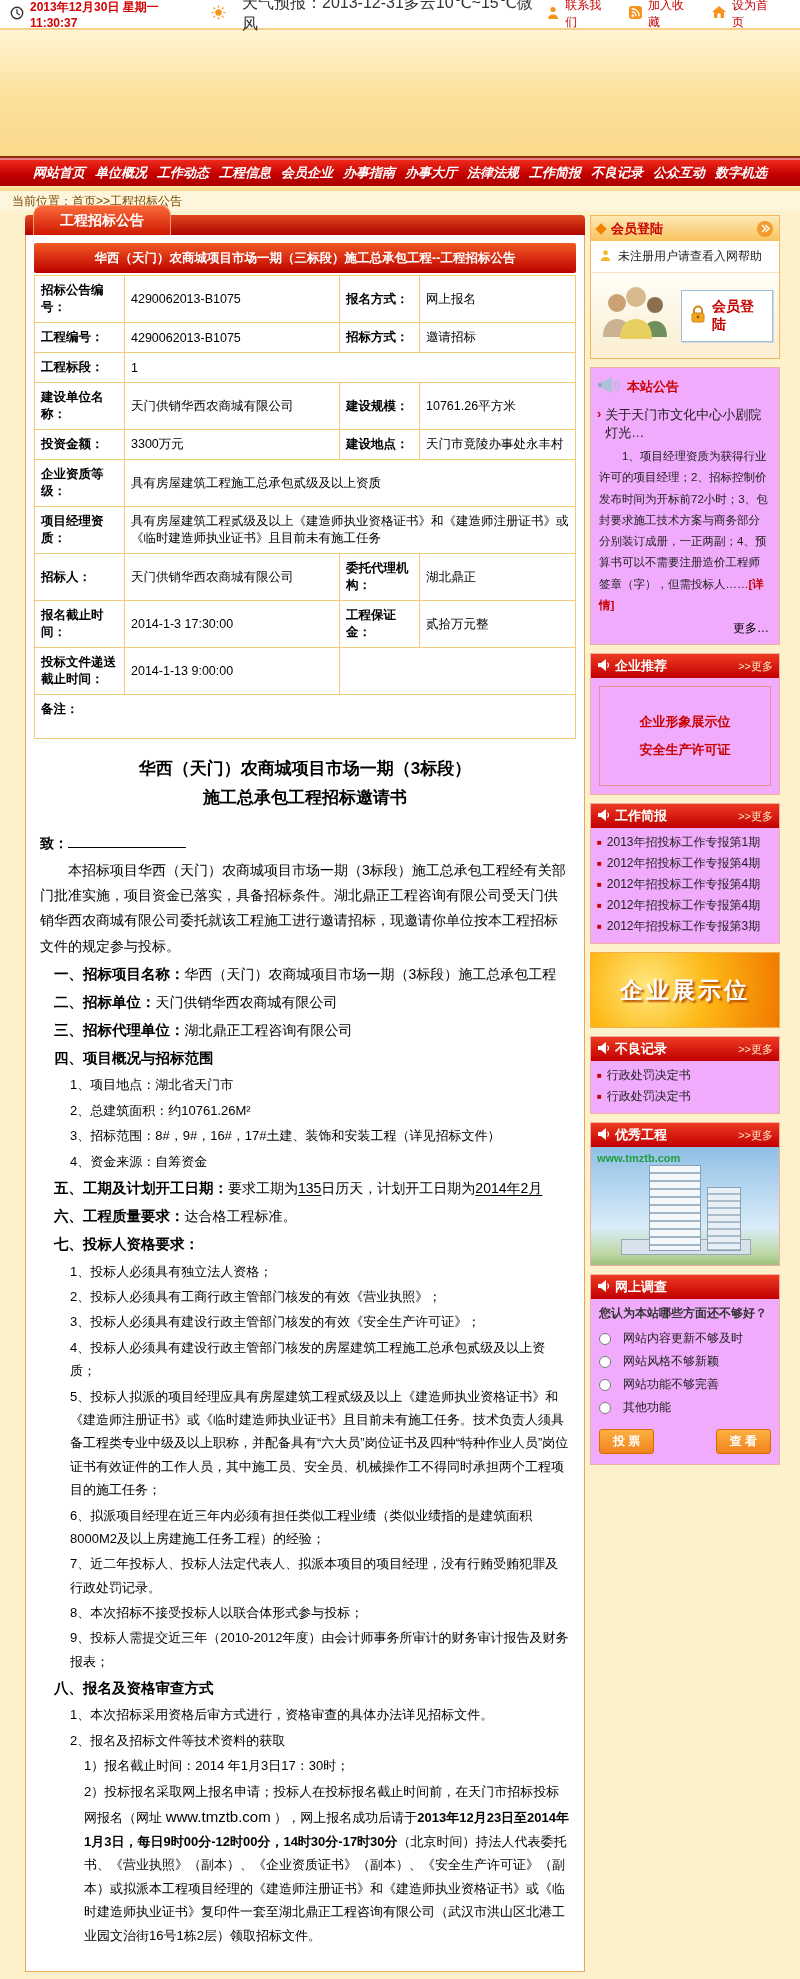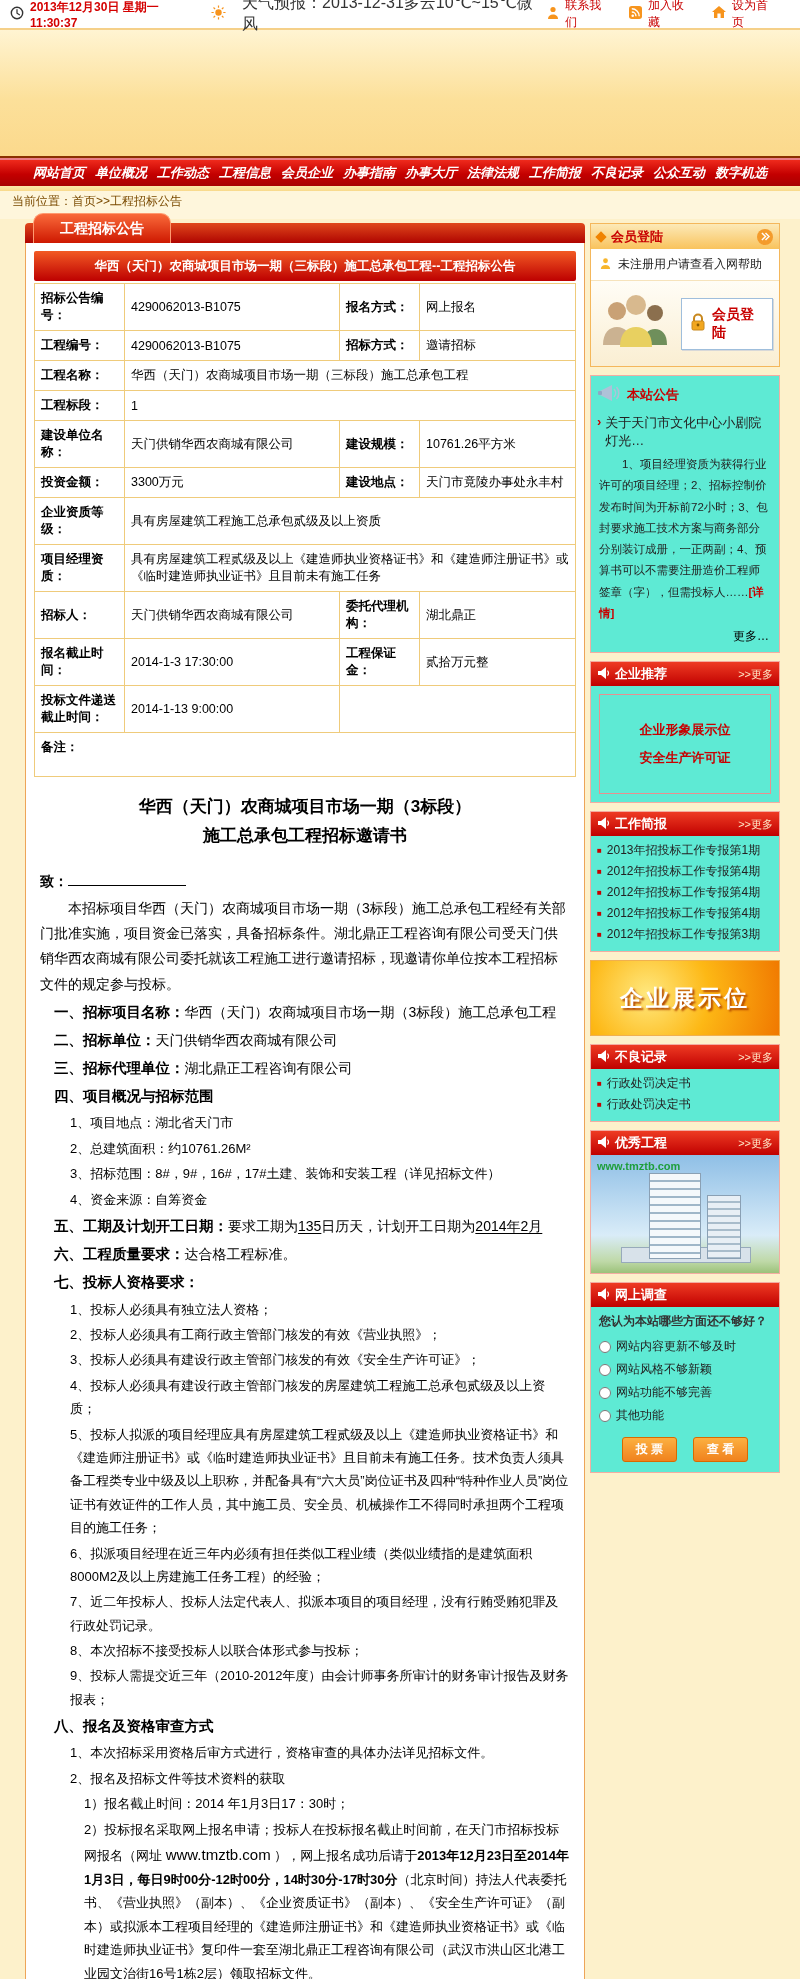--- a/index.html
+++ b/index.html
@@ -16,21 +16,21 @@
   .icon { display:inline-block; vertical-align:middle; }
 
   
   .banner { height:128px; background:linear-gradient(#FFF4D2,#FCE09A 55%,#FBD98C); border-top:2px solid #F5D089; }
   .navline1 { height:2px; background:#8A3000; }
   .navline2 { height:2px; background:#E87C86; }
   .nav { height:26px; background:linear-gradient(#EF2A1C,#C40000 55%,#A80000); display:flex; align-items:center;
          justify-content:space-around; padding:0 28px; }
   .nav .nav-item { color:#fff; font-weight:bold; font-size:13px; text-decoration:none; cursor:pointer; white-space:nowrap;font-style:italic; }
   .substrip { height:5px; background:linear-gradient(#FBE7A9,#F8D98B); }
-  .breadcrumb { height:28px; line-height:20px; padding-left:12px; color:#7A4A00; font-size:12px; background:#FEF6DC; }
+  .breadcrumb { height:20px; line-height:20px; padding-left:12px; color:#7A4A00; font-size:12px; background:#FEF6DC; }
 
   
   .main { display:flex; gap:5px; padding:4px 20px 0 25px; align-items:flex-start; }
   .left-panel { flex:0 0 560px; width:560px; }
   .sidebar { flex:0 0 190px; width:190px; }
 
   
   .tabbar { height:20px; background:linear-gradient(#E0481C,#AF0400); display:flex; align-items:flex-end;
             border-radius:4px 4px 0 0; }
   .tab { background:linear-gradient(#F96A3A,#CE1800); color:#fff; font-weight:bold; font-size:14px;
@@ -49,21 +49,21 @@
   .blank { display:inline-block; width:118px; height:14px; border-bottom:1px solid #000; }
   .indent { text-indent:2em; }
   .sec { margin-left:14px !important; }
   .sec b { font-size:14.5px; }
   .sub { margin-left:30px !important; font-size:13px !important; }
   .sub2 { margin-left:44px !important; font-size:13px !important; }
   .url { color:#000; font-size:15px; cursor:pointer; }
   u { text-underline-offset:2px; }
 
   
-  .s-box { background:#5eead4; border:1px solid #F3ADA2; margin-bottom:8px; }
+  .s-box { background:#f0abfc; border:1px solid #F3ADA2; margin-bottom:8px; }
   .s-head { height:24px; background:linear-gradient(#EE3B23,#C00000); color:#fff; display:flex; align-items:center;
             gap:5px; padding:0 6px; font-weight:bold; font-size:13px; }
   .s-head .more { margin-left:auto; font-weight:normal; font-size:11px; color:#FFE8C8; text-decoration:none; cursor:pointer; }
 
   .login-head { height:26px; background:linear-gradient(#FCE9B8,#F9C35C); display:flex; align-items:center; gap:6px;
                 padding:0 6px; border:1px solid #F4B75B; border-bottom:none; }
   .login-head .t { color:#C80000; font-weight:bold; font-size:13px; }
   .diamond { width:8px; height:8px; background:#F08300; transform:rotate(45deg); }
   .circle-arrow { margin-left:auto; width:16px; height:16px; border-radius:50%; background:#F49B2B; display:flex;
                   align-items:center; justify-content:center; cursor:pointer; }
@@ -97,23 +97,23 @@
                   background:linear-gradient(#8FBFE6,#D9ECF8 68%,#BFD9A8 90%,#9CC27A); cursor:pointer; }
   .building-img .wm { position:absolute; left:6px; top:5px; color:#1E9E3C; font-size:11px; font-weight:bold; }
   .tower { position:absolute; bottom:14px; left:58px; width:52px; height:86px; background:
            repeating-linear-gradient(#F4F8FB 0 6px, #9FB6C8 6px 8px); border:1px solid #8AA0B4; }
   .tower2 { position:absolute; bottom:14px; left:116px; width:34px; height:64px; background:
             repeating-linear-gradient(#E8EFF5 0 5px, #A8BCCB 5px 7px); border:1px solid #8AA0B4; }
   .podium { position:absolute; bottom:10px; left:30px; width:130px; height:16px; background:#D8E2EA; border:1px solid #97AABB; }
 
   .poll-box { padding:6px 8px 10px 8px; }
   .poll-q { font-size:12px; font-weight:bold; color:#333; margin-bottom:5px; }
-  .poll-opt { display:flex; align-items:center; gap:5px; font-size:12px; color:#222; padding:3px 0; cursor:pointer; }
+  .poll-opt { display:flex; align-items:center; gap:12px; font-size:12px; color:#222; padding:3px 0; cursor:pointer; }
   .poll-opt input { width:12px; height:12px; }
-  .poll-btns { display:flex; justify-content:center; gap:16px; margin-top:10px; }
+  .poll-btns { display:flex; justify-content:space-between; gap:16px; margin-top:10px; }
   .btn { display:inline-block; padding:3px 13px; background:linear-gradient(#FCB040,#F0821E); color:#fff;
          border:1px solid #D86A00; border-radius:3px; font-size:12px; font-weight:bold; cursor:pointer; }
 </style>
 </head>
 <body>
 
 <div class="page">
 
   <div class="topbar">
     <span class="icon">
@@ -202,24 +202,20 @@
             <td class="lbl">报名方式：</td>
             <td>网上报名</td>
           </tr>
           <tr>
             <td class="lbl">工程编号：</td>
             <td>4290062013-B1075</td>
             <td class="lbl">招标方式：</td>
             <td>邀请招标</td>
           </tr>
           <tr>
-            <td class="lbl">工程名称：</td>
-            <td colspan="3">华西（天门）农商城项目市场一期（三标段）施工总承包工程</td>
-          </tr>
-          <tr>
             <td class="lbl">工程标段：</td>
             <td colspan="3">1</td>
           </tr>
           <tr>
             <td class="lbl">建设单位名称：</td>
             <td>天门供销华西农商城有限公司</td>
             <td class="lbl">建设规模：</td>
             <td>10761.26平方米</td>
           </tr>
           <tr>

